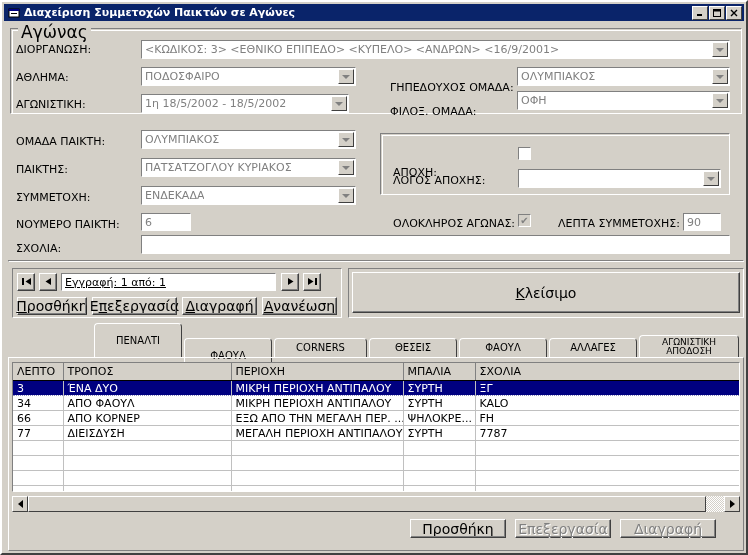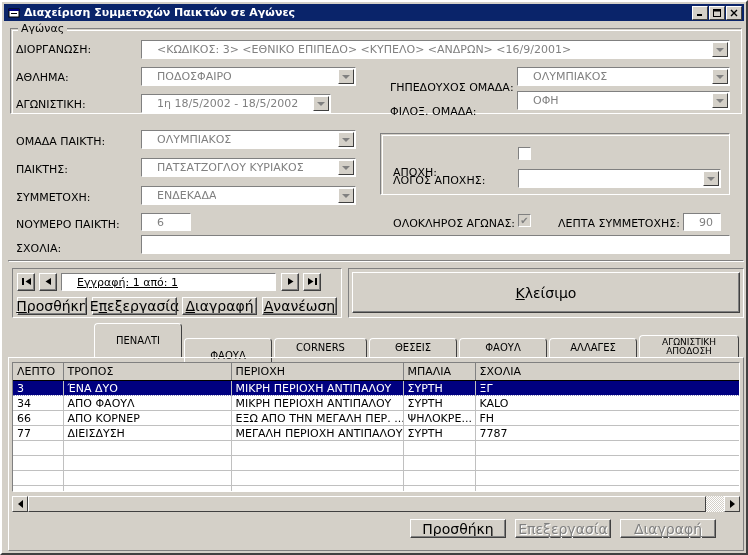--- a/index.html
+++ b/index.html
@@ -76,21 +76,21 @@
     left: 1px; top: 1px; right: 0; bottom: 0;
     border-top: 1px solid #ffffff;
     border-left: 1px solid #ffffff;
     pointer-events: none;
   }
   .group-label {
     position: absolute;
     top: -7px; left: 7px;
     background: #d4d0c8;
     padding: 0 3px;
-    font-size: 11px;
+    font-size: 17px;
     color: #000;
     z-index: 2;
   }
   
   .lbl {
     position: absolute;
     font-size: 11px;
     color: #000;
     white-space: nowrap;
   }
@@ -101,21 +101,21 @@
     border-top: 1px solid #808080;
     border-left: 1px solid #808080;
     border-right: 1px solid #ffffff;
     border-bottom: 1px solid #ffffff;
     box-sizing: border-box;
     display: flex;
     align-items: center;
     overflow: hidden;
   }
   .field .val {
-    padding-left: 15px;
+    padding-left: 3px;
     font-size: 11px;
     color: #000;
     white-space: nowrap;
     overflow: hidden;
   }
   .field.disabled .val { color: #808080; }
   .field .arrow {
     position: absolute;
     right: 1px; top: 1px; bottom: 1px;
     width: 16px;
@@ -350,21 +350,21 @@
 
   <span class="lbl" style="left:14px; top:69px;">ΑΘΛΗΜΑ:</span>
   <div class="field disabled" style="left:139px; top:65px; width:215px; height:19px;">
     <span class="val">ΠΟΔΟΣΦΑΙΡΟ</span>
     <span class="arrow">
         <span class="tri-down dis"></span>
       </span>
   </div>
 
   <span class="lbl" style="left:14px; top:96px;">ΑΓΩΝΙΣΤΙΚΗ:</span>
-  <div class="field disabled" style="left:139px; top:92px; width:190px; height:19px;">
+  <div class="field disabled" style="left:139px; top:92px; width:208px; height:19px;">
     <span class="val">1η  18/5/2002 - 18/5/2002</span>
     <span class="arrow">
         <span class="tri-down dis"></span>
       </span>
   </div>
 
   <span class="lbl" style="left:388px; top:79px;">ΓΗΠΕΔΟΥΧΟΣ ΟΜΑΔΑ:</span>
   <div class="field disabled" style="left:515px; top:65px; width:213px; height:19px;">
     <span class="val">ΟΛΥΜΠΙΑΚΟΣ</span>
     <span class="arrow">

